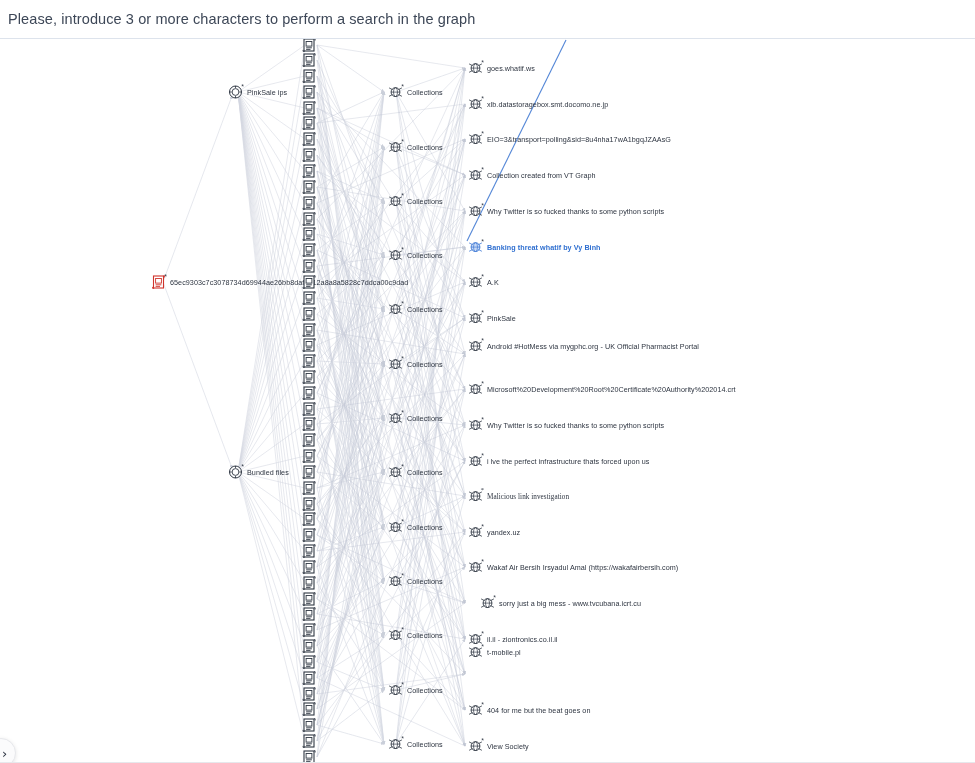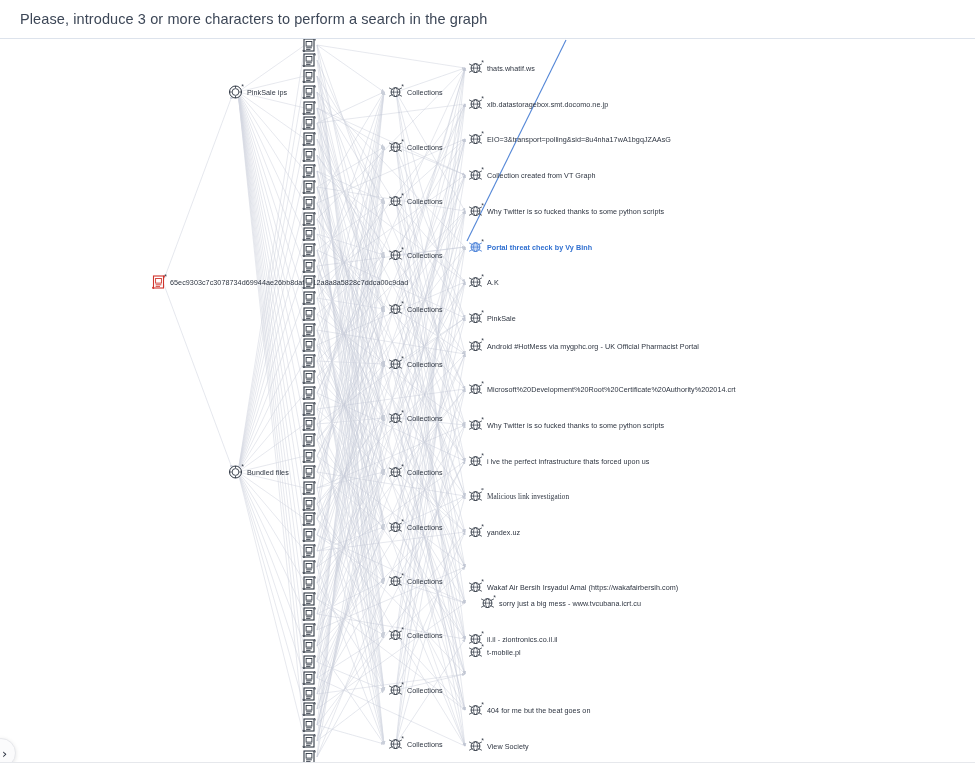--- a/index.html
+++ b/index.html
@@ -15,21 +15,21 @@
 
   
   #header {
     position: absolute; left: 0; top: 0;
     width: 975px; height: 39px;
     background: #ffffff;
     border-bottom: 1px solid #dde3ec;
     display: flex; align-items: center;
   }
   #header-text {
-    padding-left: 20px;
+    padding-left: 8px;
     font-size: 14.5px;
     color: #3d4757;
     letter-spacing: 0.1px;
     white-space: nowrap;
   }
 
   
   #graph {
     position: absolute; left: 0; top: 39px;
     width: 975px; height: 724px;
@@ -1241,21 +1241,21 @@
               <circle cx="7.5" cy="7.6" r="4.4" fill="#ffffff" stroke="#2f3743" stroke-width="1"></circle>
               <ellipse cx="7.5" cy="7.6" rx="2" ry="4.4" fill="none" stroke="#2f3743" stroke-width="0.7"></ellipse>
               <line x1="3.1" y1="7.6" x2="11.9" y2="7.6" stroke="#2f3743" stroke-width="0.7"></line>
               <line x1="1.1" y1="3.4" x2="4.3" y2="5.0" stroke="#2f3743" stroke-width="0.8"></line>
               <line x1="1.1" y1="11.8" x2="4.3" y2="10.2" stroke="#2f3743" stroke-width="0.8"></line>
               <line x1="13.9" y1="3.4" x2="10.7" y2="5.0" stroke="#2f3743" stroke-width="0.8"></line>
               <line x1="13.9" y1="11.8" x2="10.7" y2="10.2" stroke="#2f3743" stroke-width="0.8"></line>
             </svg>
             <span class="badge">*</span>
           </span>
-          <span class="nlabel">thats.whatif.ws</span>
+          <span class="nlabel">goes.whatif.ws</span>
         </div>
         <div class="node col-right" style="left: 468px; top: 65px;">
           <span class="glyph">
             <svg width="15" height="15" viewBox="0 0 15 15">
               <circle cx="7.5" cy="7.6" r="4.4" fill="#ffffff" stroke="#2f3743" stroke-width="1"></circle>
               <ellipse cx="7.5" cy="7.6" rx="2" ry="4.4" fill="none" stroke="#2f3743" stroke-width="0.7"></ellipse>
               <line x1="3.1" y1="7.6" x2="11.9" y2="7.6" stroke="#2f3743" stroke-width="0.7"></line>
               <line x1="1.1" y1="3.4" x2="4.3" y2="5.0" stroke="#2f3743" stroke-width="0.8"></line>
               <line x1="1.1" y1="11.8" x2="4.3" y2="10.2" stroke="#2f3743" stroke-width="0.8"></line>
               <line x1="13.9" y1="3.4" x2="10.7" y2="5.0" stroke="#2f3743" stroke-width="0.8"></line>
@@ -1316,21 +1316,21 @@
               <circle cx="7.5" cy="7.6" r="4.4" fill="#c9daf5" stroke="#3f7ad6" stroke-width="1"></circle>
               <ellipse cx="7.5" cy="7.6" rx="2" ry="4.4" fill="none" stroke="#3f7ad6" stroke-width="0.7"></ellipse>
               <line x1="3.1" y1="7.6" x2="11.9" y2="7.6" stroke="#3f7ad6" stroke-width="0.7"></line>
               <line x1="1.1" y1="3.4" x2="4.3" y2="5.0" stroke="#3f7ad6" stroke-width="0.8"></line>
               <line x1="1.1" y1="11.8" x2="4.3" y2="10.2" stroke="#3f7ad6" stroke-width="0.8"></line>
               <line x1="13.9" y1="3.4" x2="10.7" y2="5.0" stroke="#3f7ad6" stroke-width="0.8"></line>
               <line x1="13.9" y1="11.8" x2="10.7" y2="10.2" stroke="#3f7ad6" stroke-width="0.8"></line>
             </svg>
             <span class="badge">*</span>
           </span>
-          <span class="nlabel">Portal threat check by Vy Binh</span>
+          <span class="nlabel">Banking threat whatif by Vy Binh</span>
         </div>
         <div class="node col-right" style="left: 468px; top: 243px;">
           <span class="glyph">
             <svg width="15" height="15" viewBox="0 0 15 15">
               <circle cx="7.5" cy="7.6" r="4.4" fill="#ffffff" stroke="#2f3743" stroke-width="1"></circle>
               <ellipse cx="7.5" cy="7.6" rx="2" ry="4.4" fill="none" stroke="#2f3743" stroke-width="0.7"></ellipse>
               <line x1="3.1" y1="7.6" x2="11.9" y2="7.6" stroke="#2f3743" stroke-width="0.7"></line>
               <line x1="1.1" y1="3.4" x2="4.3" y2="5.0" stroke="#2f3743" stroke-width="0.8"></line>
               <line x1="1.1" y1="11.8" x2="4.3" y2="10.2" stroke="#2f3743" stroke-width="0.8"></line>
               <line x1="13.9" y1="3.4" x2="10.7" y2="5.0" stroke="#2f3743" stroke-width="0.8"></line>
@@ -1438,21 +1438,21 @@
               <line x1="3.1" y1="7.6" x2="11.9" y2="7.6" stroke="#2f3743" stroke-width="0.7"></line>
               <line x1="1.1" y1="3.4" x2="4.3" y2="5.0" stroke="#2f3743" stroke-width="0.8"></line>
               <line x1="1.1" y1="11.8" x2="4.3" y2="10.2" stroke="#2f3743" stroke-width="0.8"></line>
               <line x1="13.9" y1="3.4" x2="10.7" y2="5.0" stroke="#2f3743" stroke-width="0.8"></line>
               <line x1="13.9" y1="11.8" x2="10.7" y2="10.2" stroke="#2f3743" stroke-width="0.8"></line>
             </svg>
             <span class="badge">*</span>
           </span>
           <span class="nlabel">yandex.uz</span>
         </div>
-        <div class="node col-right" style="left: 468px; top: 528px; margin-top: 20px;">
+        <div class="node col-right" style="left: 468px; top: 528px;">
           <span class="glyph">
             <svg width="15" height="15" viewBox="0 0 15 15">
               <circle cx="7.5" cy="7.6" r="4.4" fill="#ffffff" stroke="#2f3743" stroke-width="1"></circle>
               <ellipse cx="7.5" cy="7.6" rx="2" ry="4.4" fill="none" stroke="#2f3743" stroke-width="0.7"></ellipse>
               <line x1="3.1" y1="7.6" x2="11.9" y2="7.6" stroke="#2f3743" stroke-width="0.7"></line>
               <line x1="1.1" y1="3.4" x2="4.3" y2="5.0" stroke="#2f3743" stroke-width="0.8"></line>
               <line x1="1.1" y1="11.8" x2="4.3" y2="10.2" stroke="#2f3743" stroke-width="0.8"></line>
               <line x1="13.9" y1="3.4" x2="10.7" y2="5.0" stroke="#2f3743" stroke-width="0.8"></line>
               <line x1="13.9" y1="11.8" x2="10.7" y2="10.2" stroke="#2f3743" stroke-width="0.8"></line>
             </svg>

